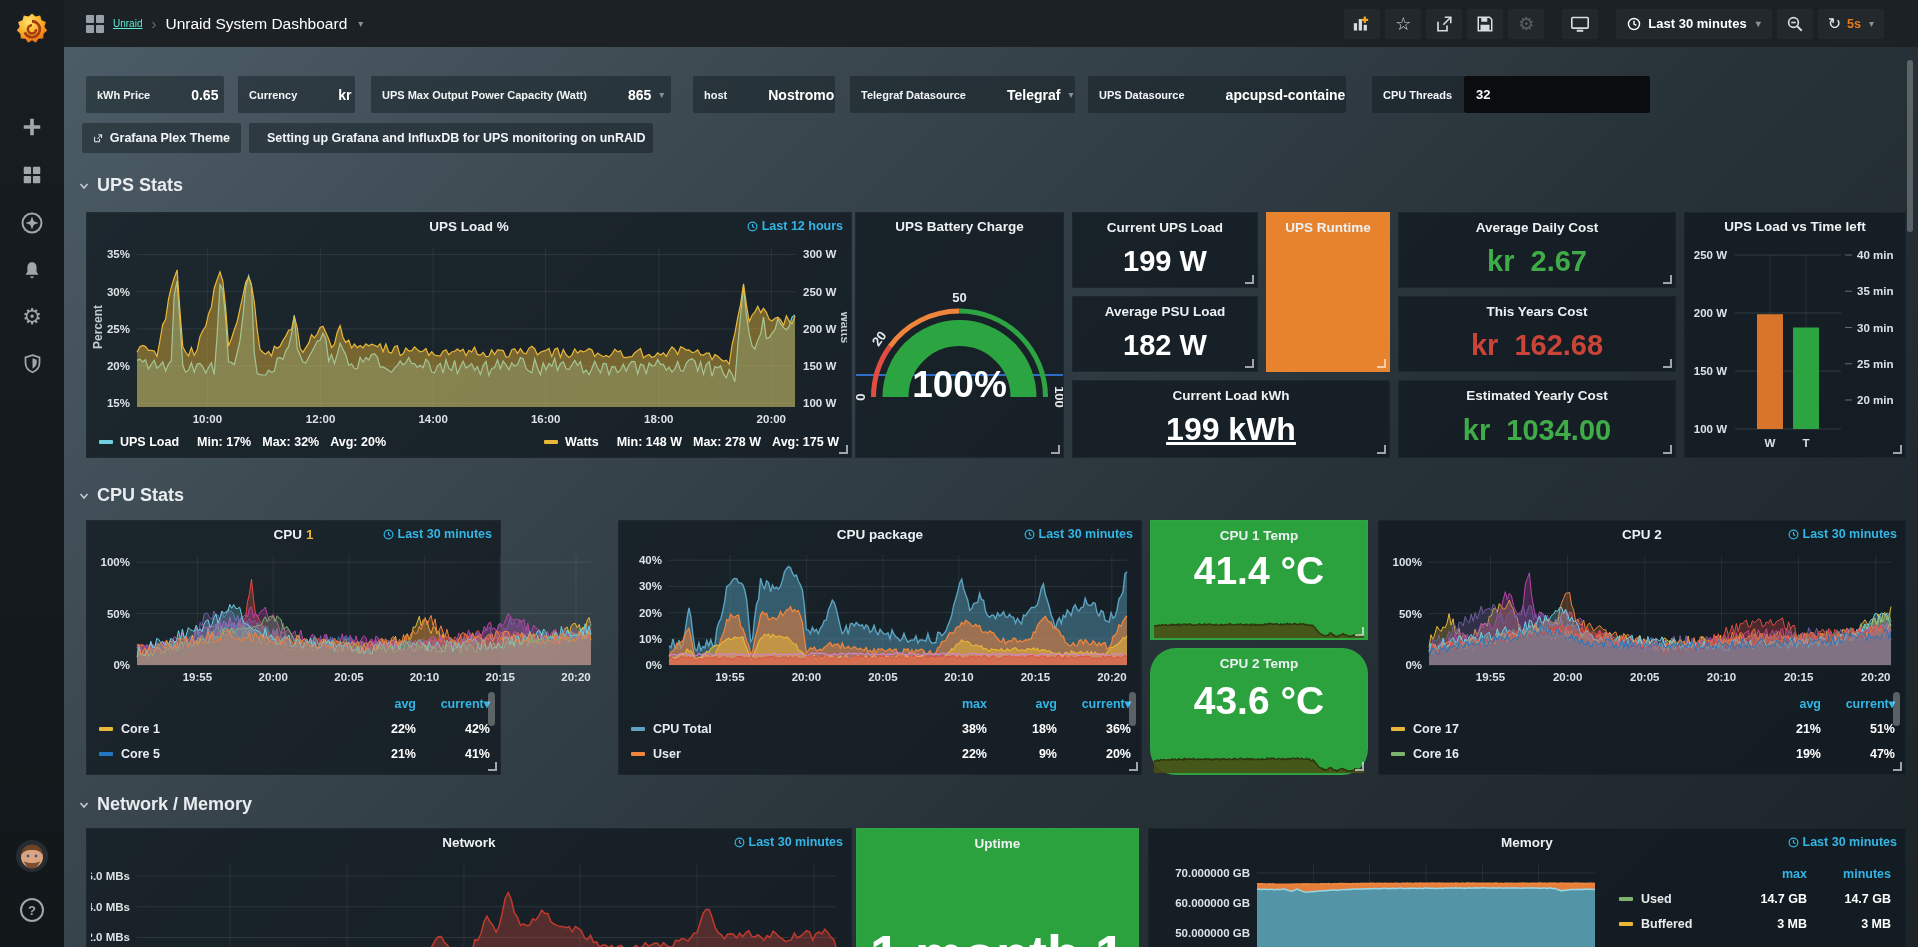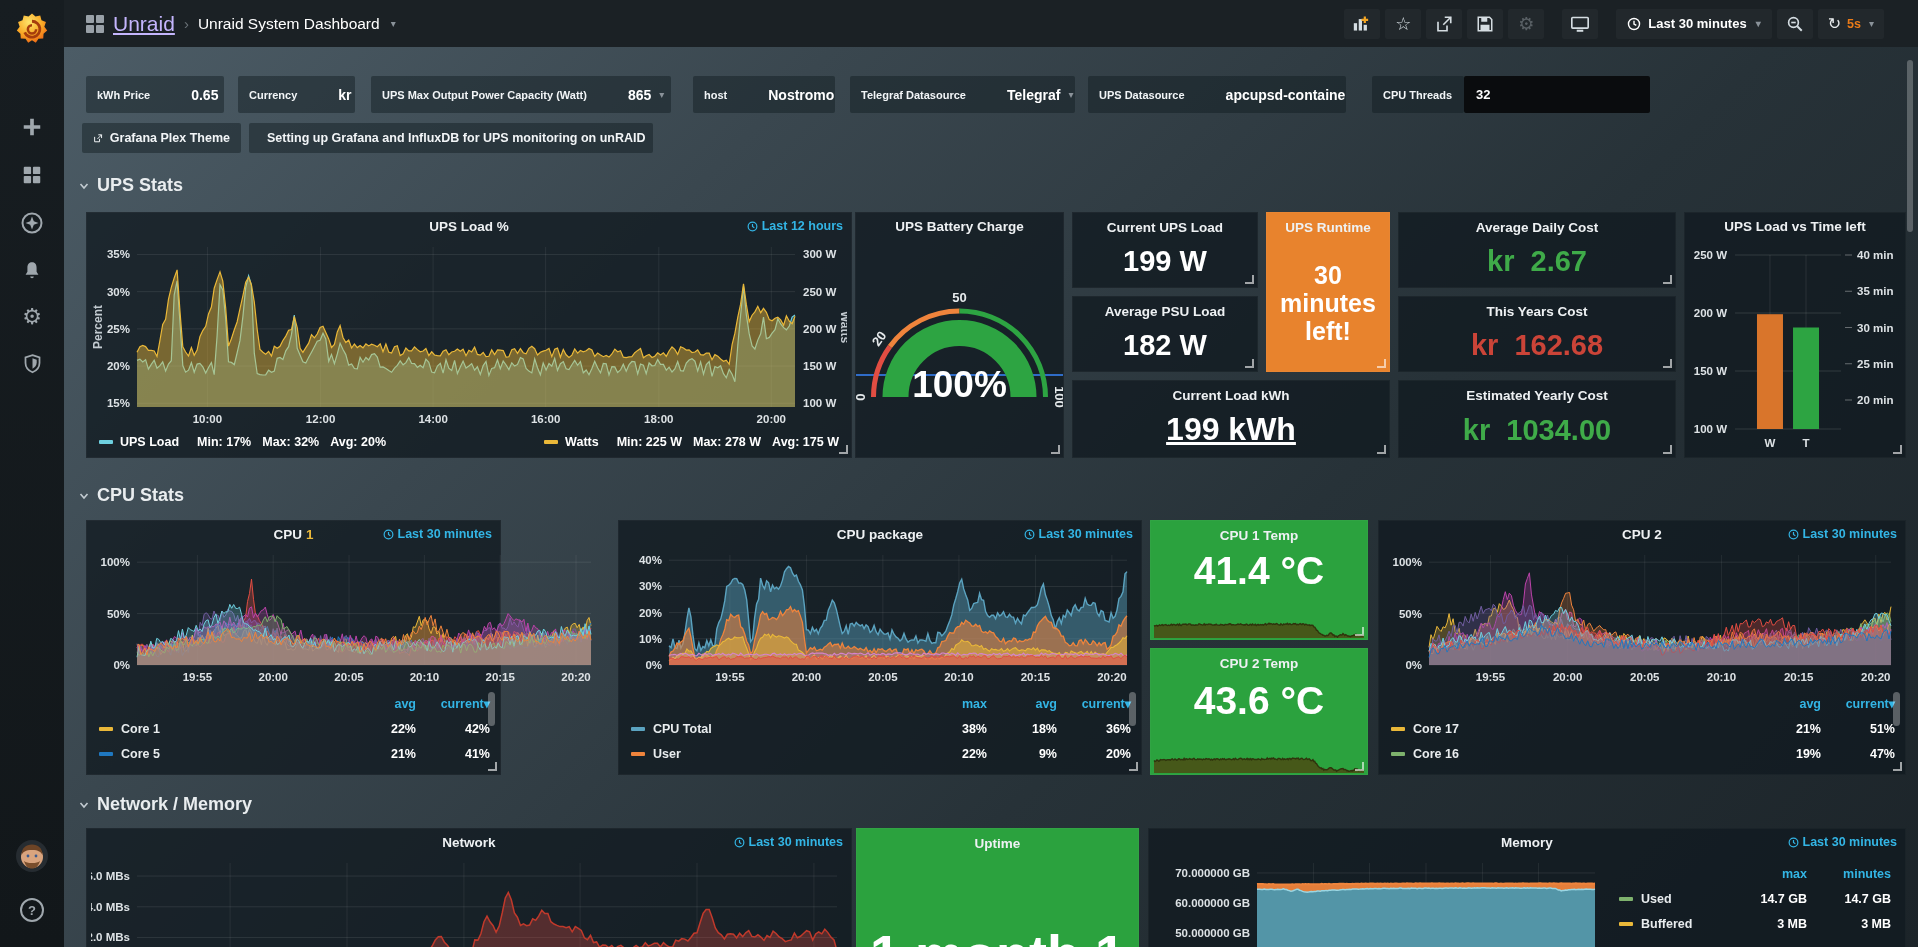--- a/index.html
+++ b/index.html
@@ -11,21 +11,21 @@
   .sico{position:absolute;left:0;width:64px;display:flex;justify-content:center;align-items:center;color:#9fa7ad;cursor:pointer;}
   .sico svg{display:block;}
   .glyph{font-size:22px;line-height:1;color:#9fa7ad;}
   .help-circle{width:20px;height:20px;border:2px solid #9fa7ad;border-radius:50%;display:flex;align-items:center;justify-content:center;font-size:13px;font-weight:700;color:#9fa7ad;}
 
   
   .navbar{position:absolute;left:64px;top:0;width:1854px;height:47px;background:#1b2125;display:flex;align-items:center;z-index:5;}
   .crumb{display:flex;align-items:center;gap:9px;margin-left:22px;}
   .crumb-grid{display:grid;grid-template-columns:8px 8px;grid-gap:2px;}
   .crumb-grid i{width:8px;height:8px;background:#99a1a8;border-radius:1px;}
-  .crumb-app{color:#c4b5fd;font-size:21px;text-decoration:underline;}
+  .crumb-app{color:#5eead4;font-size:10px;text-decoration:underline;}
   .crumb-sep{color:#6a7277;font-size:15px;}
   .crumb-dash{color:#fff;font-size:15.5px;}
   .caret{color:#8a9299;font-size:10px;margin-left:2px;}
   .nav-right{margin-left:auto;display:flex;align-items:center;gap:5px;margin-right:34px;}
   .nbtn{width:36px;height:30px;background:#22282c;border-radius:2px;display:flex;align-items:center;justify-content:center;color:#d5dde2;cursor:pointer;}
   .nbtn .glyph{font-size:18px;color:#d5dde2;}
   .nbtn.dim .glyph{color:#596065;}
   .nsep{width:8px;}
   .timepicker{height:30px;background:#22282c;border-radius:2px;display:flex;align-items:center;gap:7px;padding:0 11px;color:#fff;font-weight:700;font-size:13px;cursor:pointer;}
   .refreshbtn{height:30px;background:#22282c;border-radius:2px;display:flex;align-items:center;gap:6px;padding:0 10px;cursor:pointer;}
@@ -364,21 +364,21 @@
           </svg></div>
       <div class="uplegend">
         <span class="ul-item">
           <i class="ul-swatch" style="background: rgb(110, 208, 224);"></i>
           <span>UPS Load</span>
           <span class="ul-stats"><span>Min: 17%</span><span>Max: 32%</span><span>Avg: 20%</span></span>
         </span>
         <span class="ul-item">
           <i class="ul-swatch" style="background: rgb(234, 184, 57);"></i>
           <span>Watts</span>
-          <span class="ul-stats"><span>Min: 225 W</span><span>Max: 278 W</span><span>Avg: 175 W</span></span>
+          <span class="ul-stats"><span>Min: 148 W</span><span>Max: 278 W</span><span>Avg: 175 W</span></span>
         </span>
       </div>
       <i class="rsz"></i>
     </section>
 
     <section class="panel" style="left:791px;top:165px;width:209px;height:246px">
       <div class="phead"><span class="ptitle">UPS Battery Charge</span></div>
       <div class="blue-line"></div>
       <div class="chart" style="top:26px;left:0;right:0;bottom:2px"><svg width="207" height="216">
             <path d="M 17.5 158.0 A 86 86 0 0 1 33.9 107.5" stroke="#E24D42" stroke-width="5" fill="none"></path>
@@ -399,21 +399,20 @@
       <div class="sval" style="color: rgb(255, 255, 255);">199 W</div>
       <i class="rsz"></i>
     </section>
     <section class="panel stat" style="left:1008px;top:249px;width:186px;height:76px">
       <div class="stitle">Average PSU Load</div>
       <div class="sval" style="color: rgb(255, 255, 255);">182 W</div>
       <i class="rsz"></i>
     </section>
     <section class="panel stat" style="left: 1202px; top: 165px; width: 124px; height: 160px; background: rgb(232, 131, 45);">
       <div class="stitle">UPS Runtime</div>
-      <div class="sval runtime" style="white-space: normal; color: rgb(255, 255, 255);">30 minutes left!</div>
       <i class="rsz"></i>
     </section>
     <section class="panel stat" style="left:1334px;top:165px;width:278px;height:76px">
       <div class="stitle">Average Daily Cost</div>
       <div class="sval" style="color: rgb(63, 171, 73);">kr  2.67</div>
       <i class="rsz"></i>
     </section>
     <section class="panel stat" style="left:1334px;top:249px;width:278px;height:76px">
       <div class="stitle">This Years Cost</div>
       <div class="sval" style="color: rgb(203, 68, 56);">kr  162.68</div>
@@ -608,21 +607,21 @@
 
     <section class="panel stat" style="left: 1086px; top: 473px; width: 218px; height: 120px; background: rgb(43, 162, 62);">
       <div class="stitle">CPU 1 Temp</div>
       <div class="sval huge" style="align-items:flex-start;padding-top:6px">41.4 °C</div>
       <div class="spark"><svg width="214" height="42">
             <path d="M2.0 30.2 L2.9 29.8 L3.8 29.9 L4.7 29.4 L5.7 30.1 L6.6 29.5 L7.5 28.9 L8.4 29.5 L9.3 29.1 L10.2 28.6 L11.1 29.5 L12.0 28.9 L13.0 28.9 L13.9 28.5 L14.8 29.4 L15.7 29.5 L16.6 29.0 L17.5 29.4 L18.4 29.1 L19.3 28.3 L20.3 29.3 L21.2 28.5 L22.1 28.5 L23.0 28.9 L23.9 29.4 L24.8 28.7 L25.7 28.2 L26.7 29.3 L27.6 28.0 L28.5 29.3 L29.4 29.4 L30.3 28.4 L31.2 28.2 L32.1 28.1 L33.0 28.2 L34.0 28.0 L34.9 28.9 L35.8 28.6 L36.7 27.9 L37.6 27.9 L38.5 28.2 L39.4 29.2 L40.3 28.9 L41.3 29.0 L42.2 29.2 L43.1 29.2 L44.0 28.8 L44.9 29.1 L45.8 29.1 L46.7 27.9 L47.7 27.9 L48.6 28.6 L49.5 28.6 L50.4 29.1 L51.3 28.8 L52.2 27.8 L53.1 29.1 L54.0 28.2 L55.0 28.6 L55.9 28.5 L56.8 27.9 L57.7 28.1 L58.6 28.3 L59.5 28.5 L60.4 29.1 L61.3 29.1 L62.3 28.8 L63.2 29.0 L64.1 28.2 L65.0 28.9 L65.9 29.1 L66.8 29.1 L67.7 29.2 L68.7 28.4 L69.6 28.7 L70.5 28.6 L71.4 29.2 L72.3 29.3 L73.2 28.3 L74.1 28.8 L75.0 28.4 L76.0 28.7 L76.9 28.0 L77.8 27.8 L78.7 28.0 L79.6 28.9 L80.5 28.7 L81.4 28.8 L82.3 28.9 L83.3 29.1 L84.2 28.7 L85.1 28.5 L86.0 28.1 L86.9 28.5 L87.8 28.4 L88.7 27.9 L89.7 28.6 L90.6 28.6 L91.5 28.9 L92.4 28.7 L93.3 28.9 L94.2 28.0 L95.1 28.3 L96.0 29.2 L97.0 29.2 L97.9 28.5 L98.8 28.2 L99.7 29.2 L100.6 28.0 L101.5 28.9 L102.4 29.1 L103.3 28.2 L104.3 29.5 L105.2 28.9 L106.1 28.4 L107.0 29.1 L107.9 28.8 L108.8 28.5 L109.7 29.0 L110.7 28.6 L111.6 29.2 L112.5 28.2 L113.4 27.7 L114.3 28.9 L115.2 28.1 L116.1 28.0 L117.0 27.2 L118.0 28.1 L118.9 27.5 L119.8 28.0 L120.7 28.5 L121.6 27.9 L122.5 28.3 L123.4 28.3 L124.3 27.6 L125.3 27.8 L126.2 28.7 L127.1 28.9 L128.0 29.1 L128.9 27.7 L129.8 28.5 L130.7 29.1 L131.7 27.9 L132.6 28.5 L133.5 27.9 L134.4 28.2 L135.3 27.4 L136.2 28.6 L137.1 28.0 L138.0 27.8 L139.0 28.5 L139.9 28.6 L140.8 28.1 L141.7 27.6 L142.6 28.0 L143.5 27.6 L144.4 28.6 L145.3 28.3 L146.3 28.8 L147.2 28.2 L148.1 27.5 L149.0 28.1 L149.9 28.7 L150.8 27.8 L151.7 27.9 L152.7 29.1 L153.6 28.3 L154.5 28.4 L155.4 29.1 L156.3 29.1 L157.2 28.8 L158.1 29.7 L159.0 29.2 L160.0 29.1 L160.9 29.4 L161.8 30.9 L162.7 31.1 L163.6 32.4 L164.5 34.3 L165.4 34.4 L166.3 35.9 L167.3 37.1 L168.2 37.4 L169.1 38.2 L170.0 38.4 L170.9 39.3 L171.8 39.3 L172.7 40.0 L173.7 40.0 L174.6 39.2 L175.5 39.6 L176.4 39.1 L177.3 37.7 L178.2 36.9 L179.1 37.0 L180.0 37.8 L181.0 39.2 L181.9 38.8 L182.8 40.5 L183.7 40.0 L184.6 40.1 L185.5 41.2 L186.4 39.7 L187.3 39.3 L188.3 38.7 L189.2 39.0 L190.1 38.9 L191.0 37.6 L191.9 38.4 L192.8 39.5 L193.7 38.6 L194.7 39.3 L195.6 40.0 L196.5 40.0 L197.4 40.2 L198.3 40.6 L199.2 40.1 L200.1 39.7 L201.0 39.8 L202.0 38.9 L202.9 39.7 L203.8 38.4 L204.7 38.6 L205.6 39.4 L206.5 38.9 L207.4 39.2 L208.3 39.5 L209.3 39.8 L210.2 39.8 L211.1 39.2 L212.0 39.4 L 212 42 L 2 42 Z" fill="#4A4D15" fill-opacity="0.88" stroke="none"></path>
             <path d="M2.0 30.2 L2.9 29.8 L3.8 29.9 L4.7 29.4 L5.7 30.1 L6.6 29.5 L7.5 28.9 L8.4 29.5 L9.3 29.1 L10.2 28.6 L11.1 29.5 L12.0 28.9 L13.0 28.9 L13.9 28.5 L14.8 29.4 L15.7 29.5 L16.6 29.0 L17.5 29.4 L18.4 29.1 L19.3 28.3 L20.3 29.3 L21.2 28.5 L22.1 28.5 L23.0 28.9 L23.9 29.4 L24.8 28.7 L25.7 28.2 L26.7 29.3 L27.6 28.0 L28.5 29.3 L29.4 29.4 L30.3 28.4 L31.2 28.2 L32.1 28.1 L33.0 28.2 L34.0 28.0 L34.9 28.9 L35.8 28.6 L36.7 27.9 L37.6 27.9 L38.5 28.2 L39.4 29.2 L40.3 28.9 L41.3 29.0 L42.2 29.2 L43.1 29.2 L44.0 28.8 L44.9 29.1 L45.8 29.1 L46.7 27.9 L47.7 27.9 L48.6 28.6 L49.5 28.6 L50.4 29.1 L51.3 28.8 L52.2 27.8 L53.1 29.1 L54.0 28.2 L55.0 28.6 L55.9 28.5 L56.8 27.9 L57.7 28.1 L58.6 28.3 L59.5 28.5 L60.4 29.1 L61.3 29.1 L62.3 28.8 L63.2 29.0 L64.1 28.2 L65.0 28.9 L65.9 29.1 L66.8 29.1 L67.7 29.2 L68.7 28.4 L69.6 28.7 L70.5 28.6 L71.4 29.2 L72.3 29.3 L73.2 28.3 L74.1 28.8 L75.0 28.4 L76.0 28.7 L76.9 28.0 L77.8 27.8 L78.7 28.0 L79.6 28.9 L80.5 28.7 L81.4 28.8 L82.3 28.9 L83.3 29.1 L84.2 28.7 L85.1 28.5 L86.0 28.1 L86.9 28.5 L87.8 28.4 L88.7 27.9 L89.7 28.6 L90.6 28.6 L91.5 28.9 L92.4 28.7 L93.3 28.9 L94.2 28.0 L95.1 28.3 L96.0 29.2 L97.0 29.2 L97.9 28.5 L98.8 28.2 L99.7 29.2 L100.6 28.0 L101.5 28.9 L102.4 29.1 L103.3 28.2 L104.3 29.5 L105.2 28.9 L106.1 28.4 L107.0 29.1 L107.9 28.8 L108.8 28.5 L109.7 29.0 L110.7 28.6 L111.6 29.2 L112.5 28.2 L113.4 27.7 L114.3 28.9 L115.2 28.1 L116.1 28.0 L117.0 27.2 L118.0 28.1 L118.9 27.5 L119.8 28.0 L120.7 28.5 L121.6 27.9 L122.5 28.3 L123.4 28.3 L124.3 27.6 L125.3 27.8 L126.2 28.7 L127.1 28.9 L128.0 29.1 L128.9 27.7 L129.8 28.5 L130.7 29.1 L131.7 27.9 L132.6 28.5 L133.5 27.9 L134.4 28.2 L135.3 27.4 L136.2 28.6 L137.1 28.0 L138.0 27.8 L139.0 28.5 L139.9 28.6 L140.8 28.1 L141.7 27.6 L142.6 28.0 L143.5 27.6 L144.4 28.6 L145.3 28.3 L146.3 28.8 L147.2 28.2 L148.1 27.5 L149.0 28.1 L149.9 28.7 L150.8 27.8 L151.7 27.9 L152.7 29.1 L153.6 28.3 L154.5 28.4 L155.4 29.1 L156.3 29.1 L157.2 28.8 L158.1 29.7 L159.0 29.2 L160.0 29.1 L160.9 29.4 L161.8 30.9 L162.7 31.1 L163.6 32.4 L164.5 34.3 L165.4 34.4 L166.3 35.9 L167.3 37.1 L168.2 37.4 L169.1 38.2 L170.0 38.4 L170.9 39.3 L171.8 39.3 L172.7 40.0 L173.7 40.0 L174.6 39.2 L175.5 39.6 L176.4 39.1 L177.3 37.7 L178.2 36.9 L179.1 37.0 L180.0 37.8 L181.0 39.2 L181.9 38.8 L182.8 40.5 L183.7 40.0 L184.6 40.1 L185.5 41.2 L186.4 39.7 L187.3 39.3 L188.3 38.7 L189.2 39.0 L190.1 38.9 L191.0 37.6 L191.9 38.4 L192.8 39.5 L193.7 38.6 L194.7 39.3 L195.6 40.0 L196.5 40.0 L197.4 40.2 L198.3 40.6 L199.2 40.1 L200.1 39.7 L201.0 39.8 L202.0 38.9 L202.9 39.7 L203.8 38.4 L204.7 38.6 L205.6 39.4 L206.5 38.9 L207.4 39.2 L208.3 39.5 L209.3 39.8 L210.2 39.8 L211.1 39.2 L212.0 39.4 " fill="none" stroke="#2F330C" stroke-width="1.4"></path>
           </svg></div>
       <i class="rsz"></i>
     </section>
-    <section class="panel stat" style="left: 1086px; top: 601px; width: 218px; height: 127px; background: rgb(43, 162, 62);">
+    <section class="panel stat" style="left: 1086px; top: 601px; width: 218px; height: 127px; background: rgb(43, 162, 62); border-radius: 26px;">
       <div class="stitle">CPU 2 Temp</div>
       <div class="sval huge" style="align-items:flex-start;padding-top:8px">43.6 °C</div>
       <div class="spark"><svg width="214" height="42">
             <path d="M2.0 29.6 L2.9 30.4 L3.8 30.1 L4.7 29.0 L5.7 29.2 L6.6 30.2 L7.5 30.0 L8.4 28.6 L9.3 28.9 L10.2 28.8 L11.1 28.9 L12.0 28.4 L13.0 28.8 L13.9 29.4 L14.8 28.8 L15.7 28.6 L16.6 28.7 L17.5 28.8 L18.4 29.2 L19.3 28.3 L20.3 27.9 L21.2 28.9 L22.1 28.9 L23.0 27.9 L23.9 28.6 L24.8 29.1 L25.7 28.6 L26.7 27.7 L27.6 27.9 L28.5 28.8 L29.4 28.5 L30.3 28.5 L31.2 28.8 L32.1 27.4 L33.0 28.9 L34.0 27.8 L34.9 28.0 L35.8 28.4 L36.7 28.1 L37.6 27.6 L38.5 28.2 L39.4 28.2 L40.3 28.6 L41.3 27.4 L42.2 27.5 L43.1 28.6 L44.0 28.6 L44.9 28.6 L45.8 27.8 L46.7 28.4 L47.7 28.0 L48.6 28.2 L49.5 28.2 L50.4 28.9 L51.3 28.1 L52.2 28.3 L53.1 28.4 L54.0 27.5 L55.0 27.9 L55.9 28.3 L56.8 27.8 L57.7 28.1 L58.6 29.0 L59.5 28.2 L60.4 29.0 L61.3 28.4 L62.3 27.8 L63.2 28.7 L64.1 27.9 L65.0 27.7 L65.9 28.0 L66.8 28.3 L67.7 28.9 L68.7 27.9 L69.6 28.6 L70.5 27.6 L71.4 28.3 L72.3 27.7 L73.2 28.6 L74.1 28.7 L75.0 28.2 L76.0 28.3 L76.9 27.8 L77.8 28.0 L78.7 28.3 L79.6 28.7 L80.5 28.4 L81.4 27.7 L82.3 28.7 L83.3 27.3 L84.2 28.2 L85.1 28.6 L86.0 28.6 L86.9 27.9 L87.8 27.4 L88.7 27.3 L89.7 27.7 L90.6 28.6 L91.5 28.2 L92.4 27.8 L93.3 28.5 L94.2 28.3 L95.1 27.4 L96.0 28.6 L97.0 27.7 L97.9 28.7 L98.8 27.6 L99.7 28.9 L100.6 27.7 L101.5 28.0 L102.4 28.5 L103.3 28.5 L104.3 28.4 L105.2 28.5 L106.1 27.8 L107.0 28.2 L107.9 28.3 L108.8 29.0 L109.7 27.5 L110.7 28.3 L111.6 28.2 L112.5 28.5 L113.4 28.4 L114.3 28.3 L115.2 27.0 L116.1 28.1 L117.0 27.6 L118.0 27.3 L118.9 28.3 L119.8 27.2 L120.7 27.6 L121.6 27.0 L122.5 28.1 L123.4 27.9 L124.3 28.4 L125.3 28.7 L126.2 27.4 L127.1 27.4 L128.0 27.7 L128.9 28.5 L129.8 28.5 L130.7 27.3 L131.7 28.6 L132.6 27.9 L133.5 28.4 L134.4 28.1 L135.3 27.7 L136.2 28.6 L137.1 27.5 L138.0 27.4 L139.0 28.4 L139.9 27.5 L140.8 27.1 L141.7 27.4 L142.6 27.4 L143.5 27.9 L144.4 27.2 L145.3 27.4 L146.3 27.0 L147.2 28.4 L148.1 28.2 L149.0 27.4 L149.9 27.3 L150.8 28.0 L151.7 28.6 L152.7 28.4 L153.6 27.9 L154.5 27.2 L155.4 28.5 L156.3 28.2 L157.2 27.8 L158.1 28.7 L159.0 29.7 L160.0 29.5 L160.9 28.7 L161.8 30.4 L162.7 30.3 L163.6 32.2 L164.5 32.6 L165.4 34.2 L166.3 35.5 L167.3 36.2 L168.2 37.1 L169.1 36.9 L170.0 38.0 L170.9 37.4 L171.8 39.2 L172.7 38.4 L173.7 38.8 L174.6 38.7 L175.5 38.5 L176.4 37.7 L177.3 36.9 L178.2 36.8 L179.1 36.8 L180.0 37.4 L181.0 38.2 L181.9 39.0 L182.8 38.9 L183.7 39.0 L184.6 40.2 L185.5 39.5 L186.4 39.2 L187.3 38.7 L188.3 38.2 L189.2 37.8 L190.1 37.7 L191.0 37.5 L191.9 38.6 L192.8 38.4 L193.7 38.6 L194.7 39.8 L195.6 39.6 L196.5 40.2 L197.4 40.2 L198.3 39.9 L199.2 39.5 L200.1 40.1 L201.0 39.3 L202.0 39.4 L202.9 37.8 L203.8 38.0 L204.7 38.0 L205.6 38.2 L206.5 39.6 L207.4 39.3 L208.3 38.6 L209.3 39.4 L210.2 39.3 L211.1 39.4 L212.0 39.1 L 212 42 L 2 42 Z" fill="#4A4D15" fill-opacity="0.88" stroke="none"></path>
             <path d="M2.0 29.6 L2.9 30.4 L3.8 30.1 L4.7 29.0 L5.7 29.2 L6.6 30.2 L7.5 30.0 L8.4 28.6 L9.3 28.9 L10.2 28.8 L11.1 28.9 L12.0 28.4 L13.0 28.8 L13.9 29.4 L14.8 28.8 L15.7 28.6 L16.6 28.7 L17.5 28.8 L18.4 29.2 L19.3 28.3 L20.3 27.9 L21.2 28.9 L22.1 28.9 L23.0 27.9 L23.9 28.6 L24.8 29.1 L25.7 28.6 L26.7 27.7 L27.6 27.9 L28.5 28.8 L29.4 28.5 L30.3 28.5 L31.2 28.8 L32.1 27.4 L33.0 28.9 L34.0 27.8 L34.9 28.0 L35.8 28.4 L36.7 28.1 L37.6 27.6 L38.5 28.2 L39.4 28.2 L40.3 28.6 L41.3 27.4 L42.2 27.5 L43.1 28.6 L44.0 28.6 L44.9 28.6 L45.8 27.8 L46.7 28.4 L47.7 28.0 L48.6 28.2 L49.5 28.2 L50.4 28.9 L51.3 28.1 L52.2 28.3 L53.1 28.4 L54.0 27.5 L55.0 27.9 L55.9 28.3 L56.8 27.8 L57.7 28.1 L58.6 29.0 L59.5 28.2 L60.4 29.0 L61.3 28.4 L62.3 27.8 L63.2 28.7 L64.1 27.9 L65.0 27.7 L65.9 28.0 L66.8 28.3 L67.7 28.9 L68.7 27.9 L69.6 28.6 L70.5 27.6 L71.4 28.3 L72.3 27.7 L73.2 28.6 L74.1 28.7 L75.0 28.2 L76.0 28.3 L76.9 27.8 L77.8 28.0 L78.7 28.3 L79.6 28.7 L80.5 28.4 L81.4 27.7 L82.3 28.7 L83.3 27.3 L84.2 28.2 L85.1 28.6 L86.0 28.6 L86.9 27.9 L87.8 27.4 L88.7 27.3 L89.7 27.7 L90.6 28.6 L91.5 28.2 L92.4 27.8 L93.3 28.5 L94.2 28.3 L95.1 27.4 L96.0 28.6 L97.0 27.7 L97.9 28.7 L98.8 27.6 L99.7 28.9 L100.6 27.7 L101.5 28.0 L102.4 28.5 L103.3 28.5 L104.3 28.4 L105.2 28.5 L106.1 27.8 L107.0 28.2 L107.9 28.3 L108.8 29.0 L109.7 27.5 L110.7 28.3 L111.6 28.2 L112.5 28.5 L113.4 28.4 L114.3 28.3 L115.2 27.0 L116.1 28.1 L117.0 27.6 L118.0 27.3 L118.9 28.3 L119.8 27.2 L120.7 27.6 L121.6 27.0 L122.5 28.1 L123.4 27.9 L124.3 28.4 L125.3 28.7 L126.2 27.4 L127.1 27.4 L128.0 27.7 L128.9 28.5 L129.8 28.5 L130.7 27.3 L131.7 28.6 L132.6 27.9 L133.5 28.4 L134.4 28.1 L135.3 27.7 L136.2 28.6 L137.1 27.5 L138.0 27.4 L139.0 28.4 L139.9 27.5 L140.8 27.1 L141.7 27.4 L142.6 27.4 L143.5 27.9 L144.4 27.2 L145.3 27.4 L146.3 27.0 L147.2 28.4 L148.1 28.2 L149.0 27.4 L149.9 27.3 L150.8 28.0 L151.7 28.6 L152.7 28.4 L153.6 27.9 L154.5 27.2 L155.4 28.5 L156.3 28.2 L157.2 27.8 L158.1 28.7 L159.0 29.7 L160.0 29.5 L160.9 28.7 L161.8 30.4 L162.7 30.3 L163.6 32.2 L164.5 32.6 L165.4 34.2 L166.3 35.5 L167.3 36.2 L168.2 37.1 L169.1 36.9 L170.0 38.0 L170.9 37.4 L171.8 39.2 L172.7 38.4 L173.7 38.8 L174.6 38.7 L175.5 38.5 L176.4 37.7 L177.3 36.9 L178.2 36.8 L179.1 36.8 L180.0 37.4 L181.0 38.2 L181.9 39.0 L182.8 38.9 L183.7 39.0 L184.6 40.2 L185.5 39.5 L186.4 39.2 L187.3 38.7 L188.3 38.2 L189.2 37.8 L190.1 37.7 L191.0 37.5 L191.9 38.6 L192.8 38.4 L193.7 38.6 L194.7 39.8 L195.6 39.6 L196.5 40.2 L197.4 40.2 L198.3 39.9 L199.2 39.5 L200.1 40.1 L201.0 39.3 L202.0 39.4 L202.9 37.8 L203.8 38.0 L204.7 38.0 L205.6 38.2 L206.5 39.6 L207.4 39.3 L208.3 38.6 L209.3 39.4 L210.2 39.3 L211.1 39.4 L212.0 39.1 " fill="none" stroke="#2F330C" stroke-width="1.4"></path>
           </svg></div>
       <i class="rsz"></i>
     </section>
 
     <section class="panel" style="left:1314px;top:473px;width:528px;height:255px">

